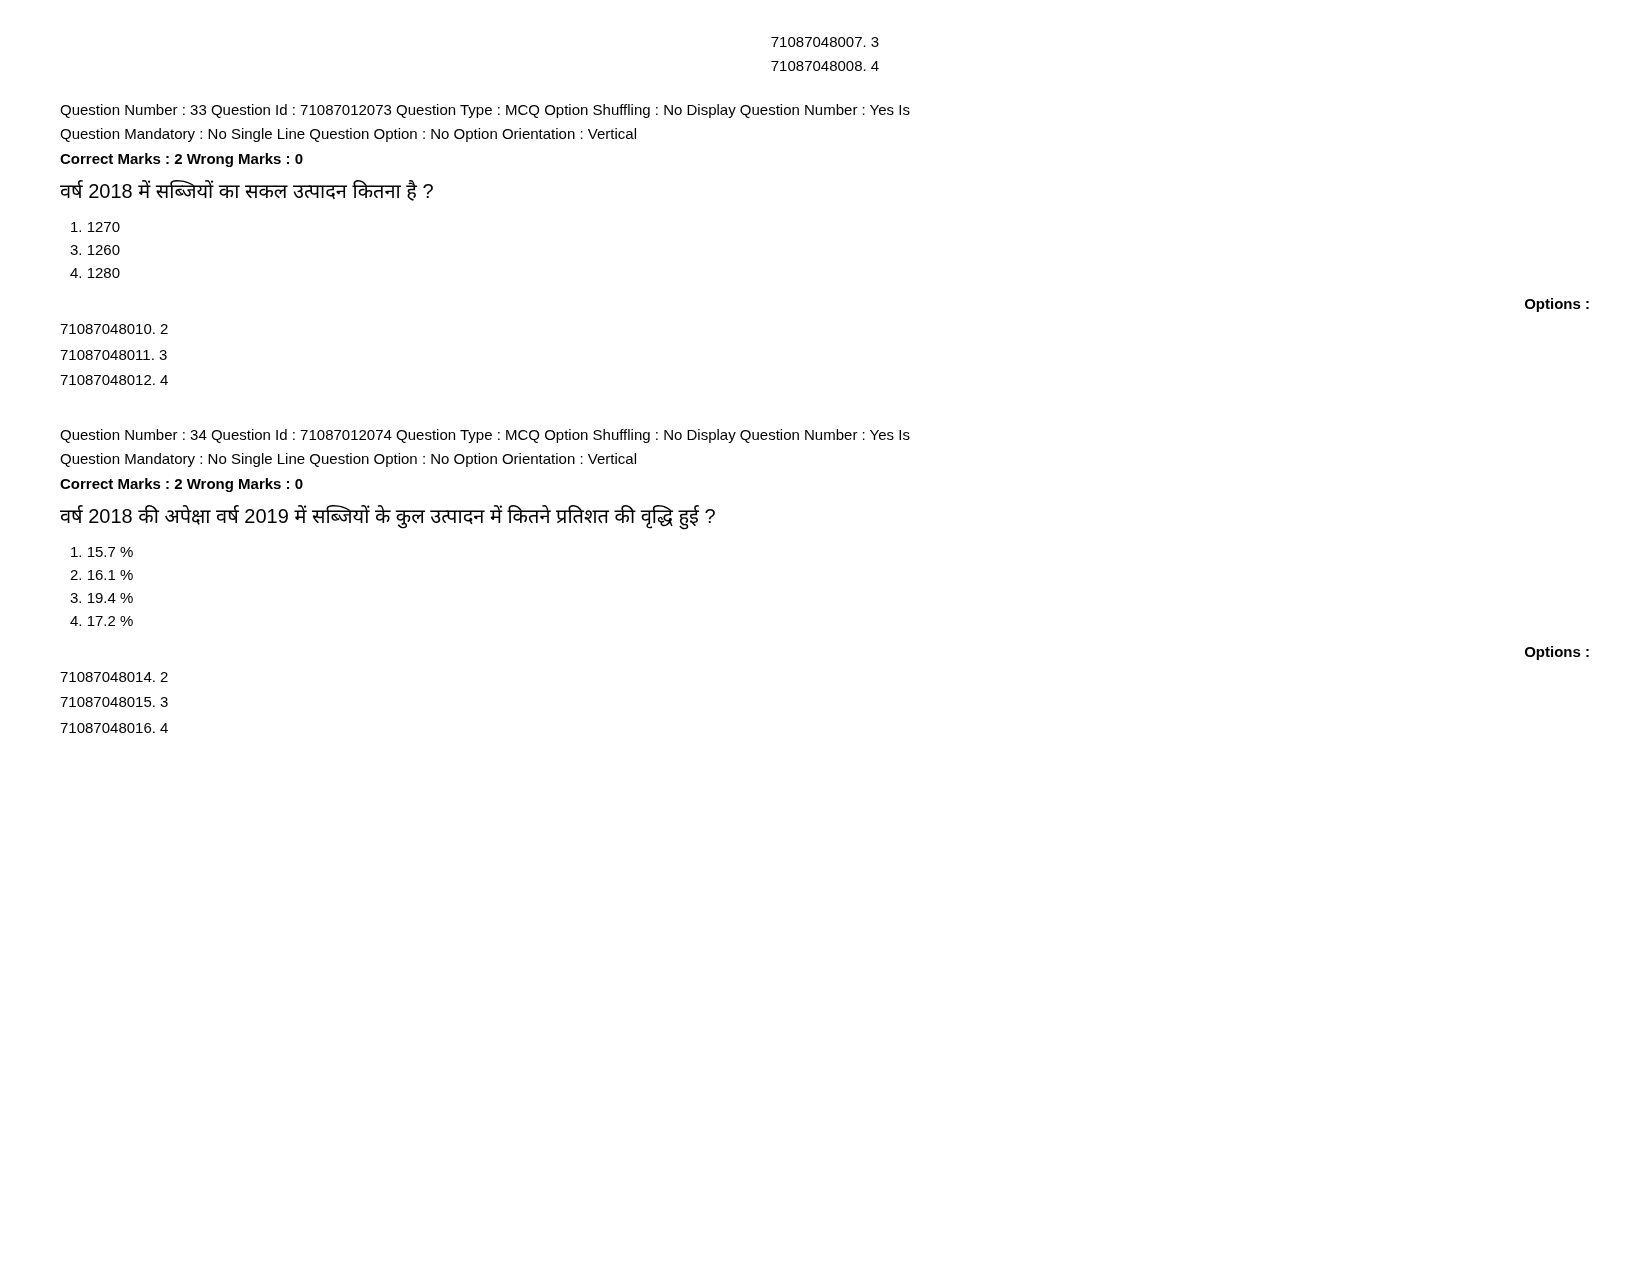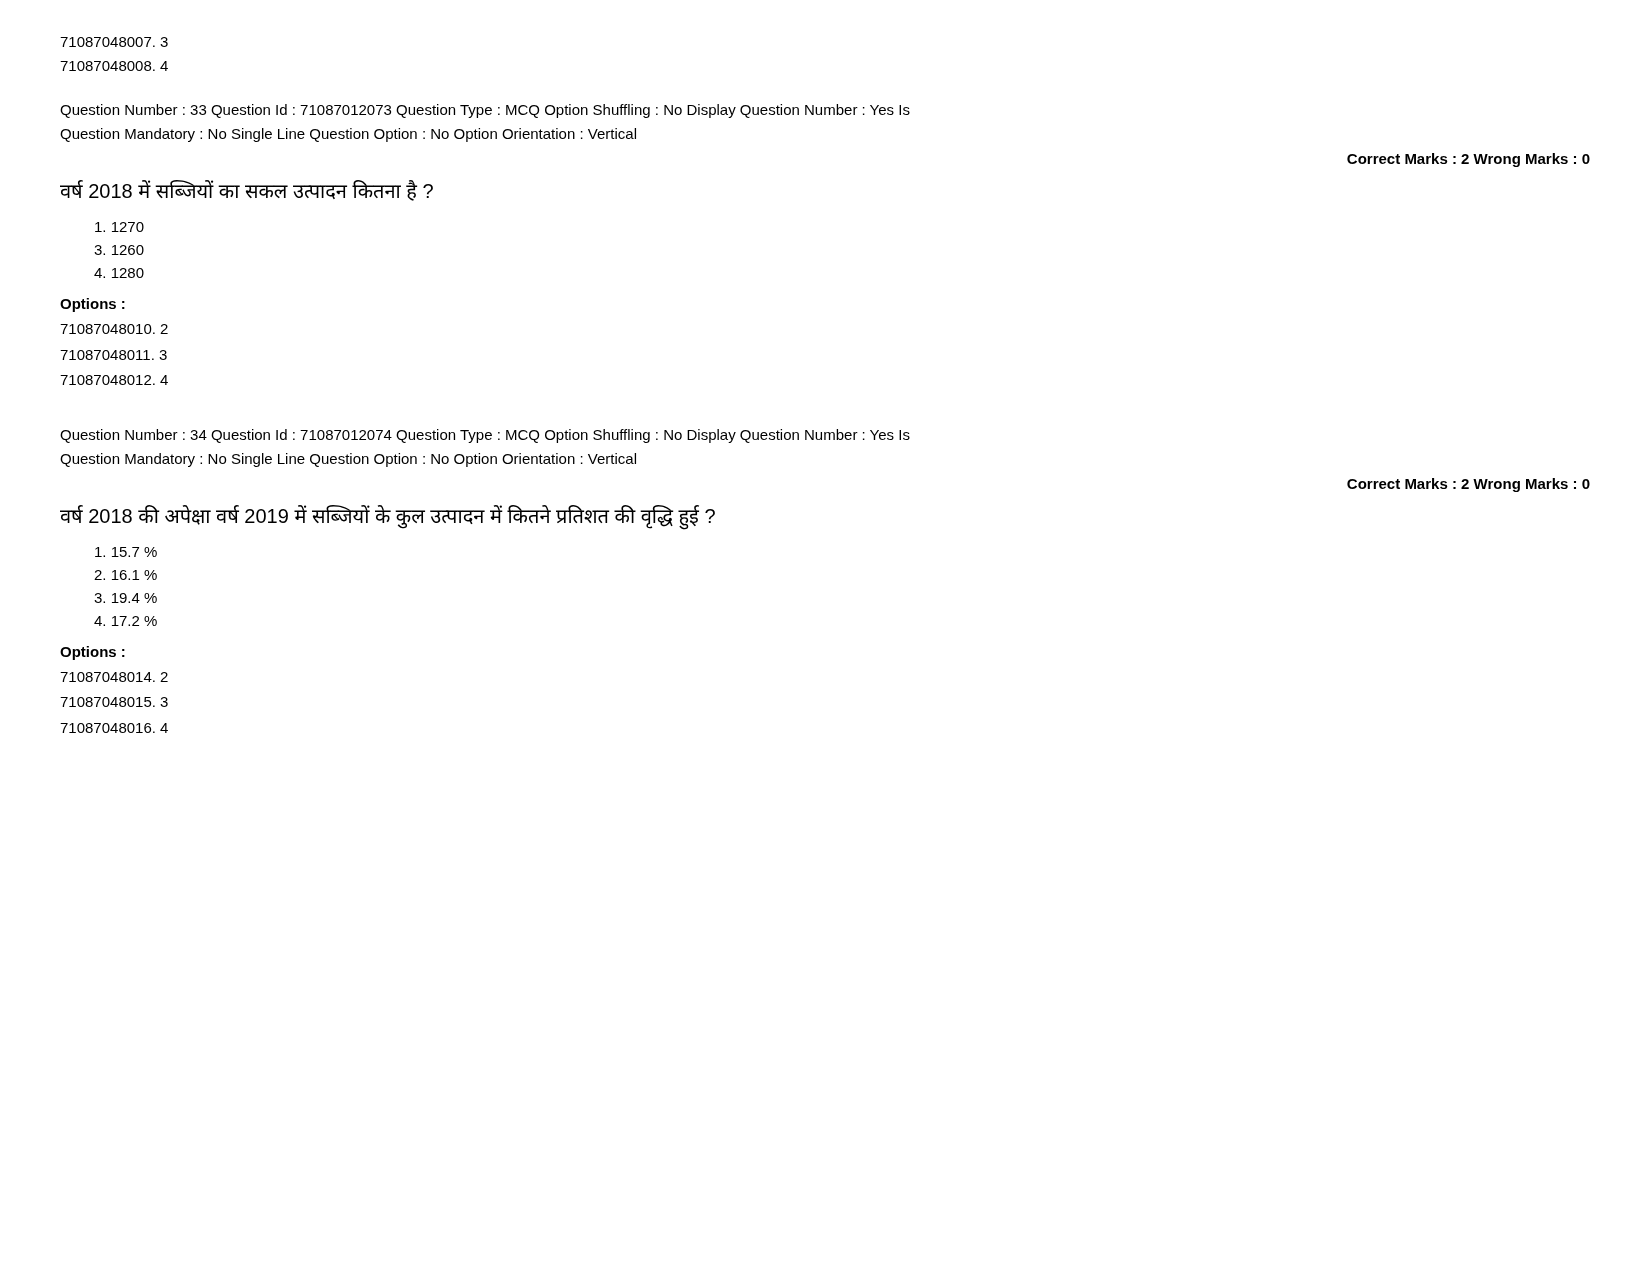--- a/index.html
+++ b/index.html
@@ -12,51 +12,51 @@
       font-family: Arial, sans-serif;
       font-size: 15px;
       color: #000000;
       padding: 30px 60px;
       width: 1650px;
       min-height: 1275px;
     }
     .top-ids {
       margin-bottom: 20px;
       line-height: 1.6;
+      text-align: center;
     }
     .question-block {
       margin-bottom: 30px;
     }
     .question-meta {
       font-weight: normal;
       line-height: 1.6;
       margin-bottom: 4px;
     }
     .correct-marks {
       font-weight: bold;
       margin-bottom: 10px;
-      text-align: right;
     }
     .question-text {
       margin-bottom: 14px;
       font-size: 20px;
     }
     .options-list {
       list-style: none;
       margin-bottom: 14px;
       padding-left: 10px;
     }
     .options-list li {
       margin-bottom: 6px;
       font-size: 15px;
-      margin-left: 24px;
     }
     .options-label {
       font-weight: bold;
       margin-bottom: 4px;
+      text-align: right;
     }
     .option-ids {
       line-height: 1.7;
       font-size: 15px;
     }
   </style>
 </head>
 <body>
 
 <div class="top-ids">

